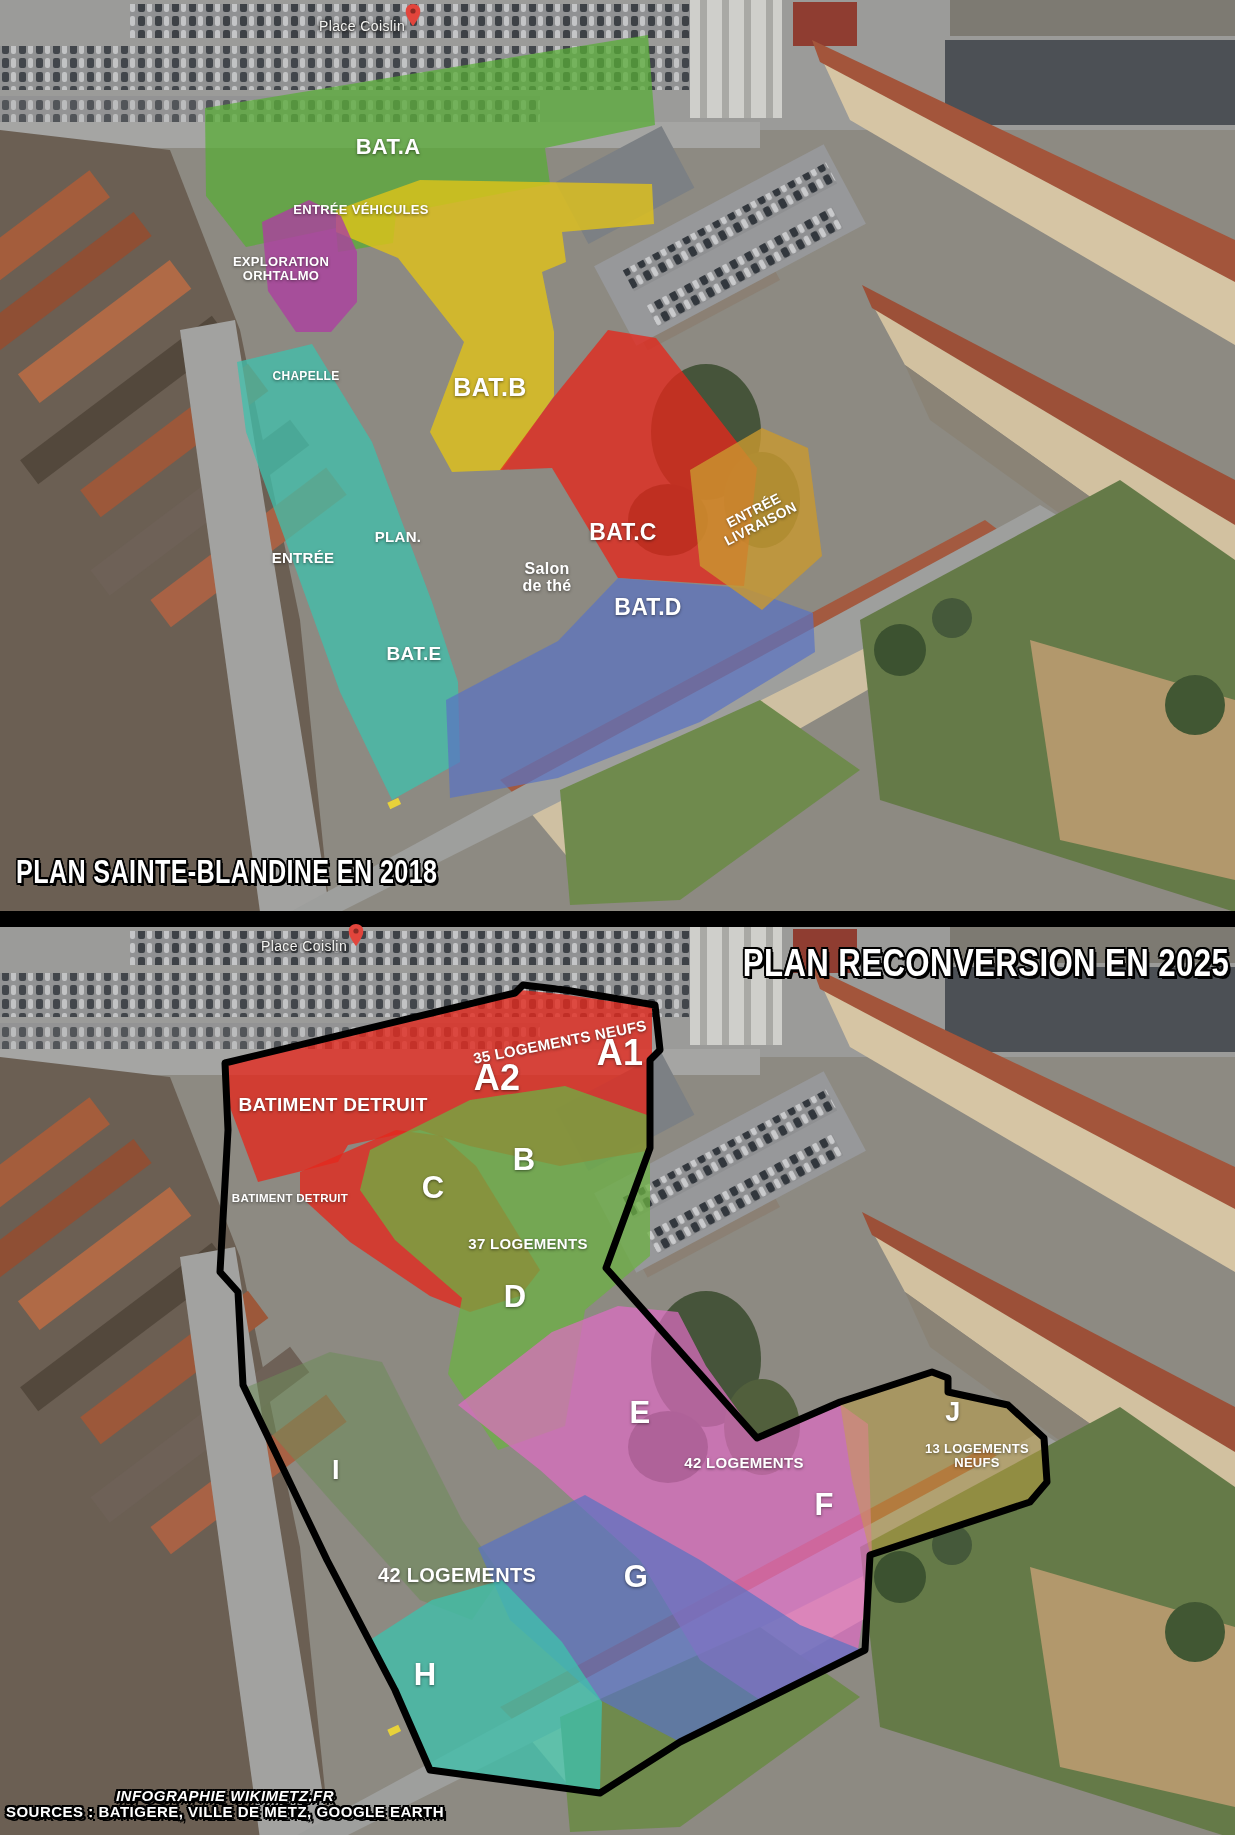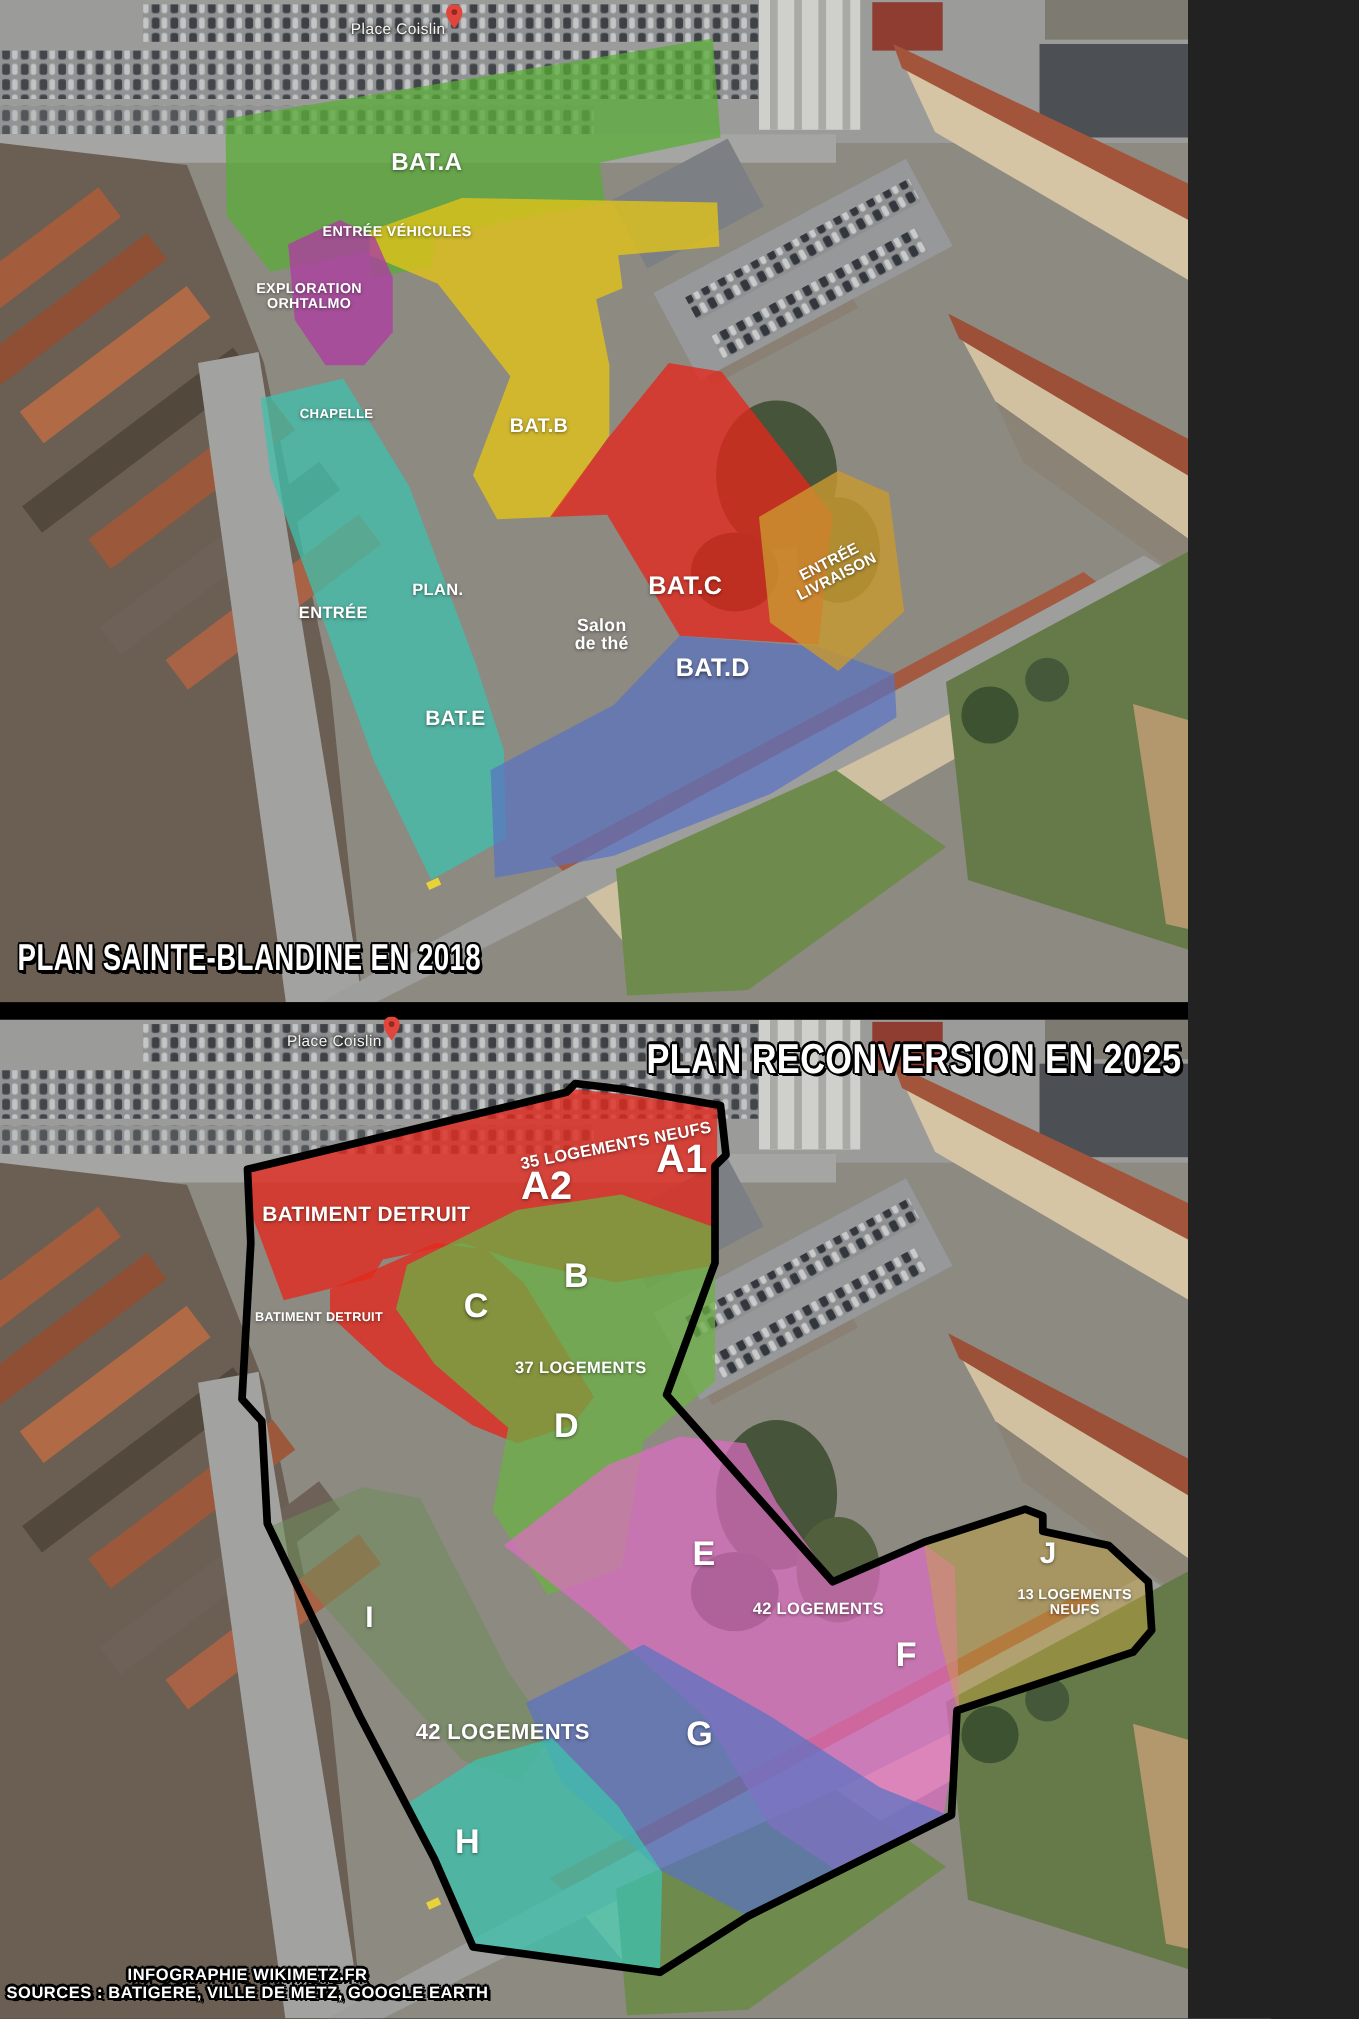--- a/index.html
+++ b/index.html
@@ -1,16 +1,16 @@
 <!DOCTYPE html>
 <html><head>
 <meta charset="utf-8">
 <style>
   html,body{margin:0;padding:0;background:#222;}
-  #stage{position:relative;width:1080px;height:1835px;overflow:hidden;
+  #stage{position:relative;width:1235px;height:1835px;overflow:hidden;
          font-family:"Liberation Sans","DejaVu Sans",sans-serif;background:#8d8a82;}
   #stage svg.scene{position:absolute;left:0;top:0;}
   .lbl{position:absolute;transform:translate(-50%,-50%);color:#fff;font-weight:800;
        white-space:nowrap;letter-spacing:.3px;line-height:1.05;
        text-shadow:0 1px 3px rgba(0,0,0,.5);}
   .lbl.center{text-align:center;}
   .rot{transform:translate(-50%,-50%) rotate(var(--rot,0deg));}
   .outlined{font-weight:900;letter-spacing:.5px;
     text-shadow:2.4px 0 0 #000,-2.4px 0 0 #000,0 2.4px 0 #000,0 -2.4px 0 #000,
     1.8px 1.8px 0 #000,-1.8px 1.8px 0 #000,1.8px -1.8px 0 #000,-1.8px -1.8px 0 #000,
@@ -129,21 +129,21 @@
   <circle cx="7.5" cy="7" r="2.6" fill="#8d2b24"></circle>
 </svg>
 
 <div class="lbl" style="left:388px;top:147px;font-size:22px;">BAT.A</div>
 <div class="lbl" style="left:361px;top:210px;font-size:13px;">ENTRÉE VÉHICULES</div>
 <div class="lbl center" style="left:281px;top:269px;font-size:13px;">
   <div>EXPLORATION</div>
       <div>ORHTALMO</div>
 </div>
 <div class="lbl" style="left:306px;top:376px;font-size:12px;">CHAPELLE</div>
-<div class="lbl" style="left:490px;top:387px;font-size:18px;">BAT.B</div>
+<div class="lbl" style="left:490px;top:387px;font-size:25px;">BAT.B</div>
 <div class="lbl" style="left:398px;top:537px;font-size:15px;">PLAN.</div>
 <div class="lbl" style="left:303px;top:558px;font-size:15px;">ENTRÉE</div>
 <div class="lbl center" style="left:547px;top:578px;font-size:16px;">
   <div>Salon</div>
       <div>de thé</div>
 </div>
 <div class="lbl" style="left:623px;top:532px;font-size:23px;">BAT.C</div>
 <div class="lbl" style="left:648px;top:607px;font-size:23px;text-align:right;">BAT.D</div>
 <div class="lbl" style="left:414px;top:654px;font-size:19px;">BAT.E</div>
 <div class="lbl center rot" style="left:757px;top:517px;font-size:14px;--rot:-27deg;">
@@ -174,16 +174,16 @@
 <div class="lbl" style="left:953px;top:1412px;font-size:27px;">J</div>
 <div class="lbl center" style="left:948px;top:1456px;font-size:13px;margin-left:29px;">
   <div>13 LOGEMENTS</div>
       <div>NEUFS</div>
 </div>
 <div class="lbl" style="left:336px;top:1470px;font-size:27px;">I</div>
 <div class="lbl" style="left:457px;top:1575px;font-size:20px;">42 LOGEMENTS</div>
 <div class="lbl" style="left:636px;top:1577px;font-size:31px;">G</div>
 <div class="lbl" style="left:425px;top:1675px;font-size:31px;">H</div>
 
-<div class="lbl outlined" style="left:225px;top:1796px;font-size:15px;">INFOGRAPHIE WIKIMETZ.FR</div>
+<div class="lbl outlined" style="left:225px;top:1796px;font-size:15px;font-style:italic;">INFOGRAPHIE WIKIMETZ.FR</div>
 <div class="lbl outlined" style="left:225px;top:1812px;font-size:15px;">SOURCES : BATIGERE, VILLE DE METZ, GOOGLE EARTH</div>
 
 </div>
 
 </body></html>

